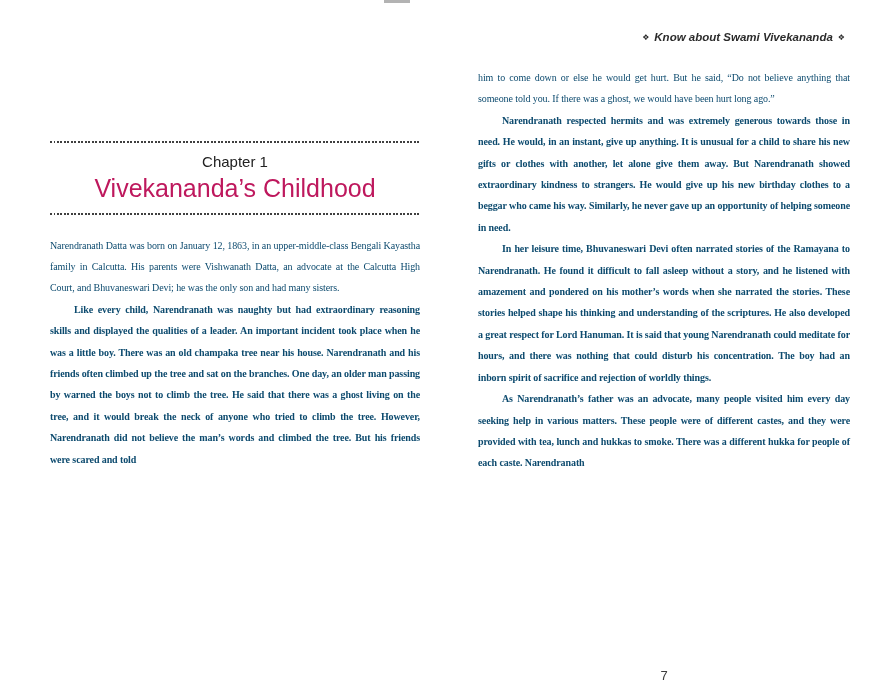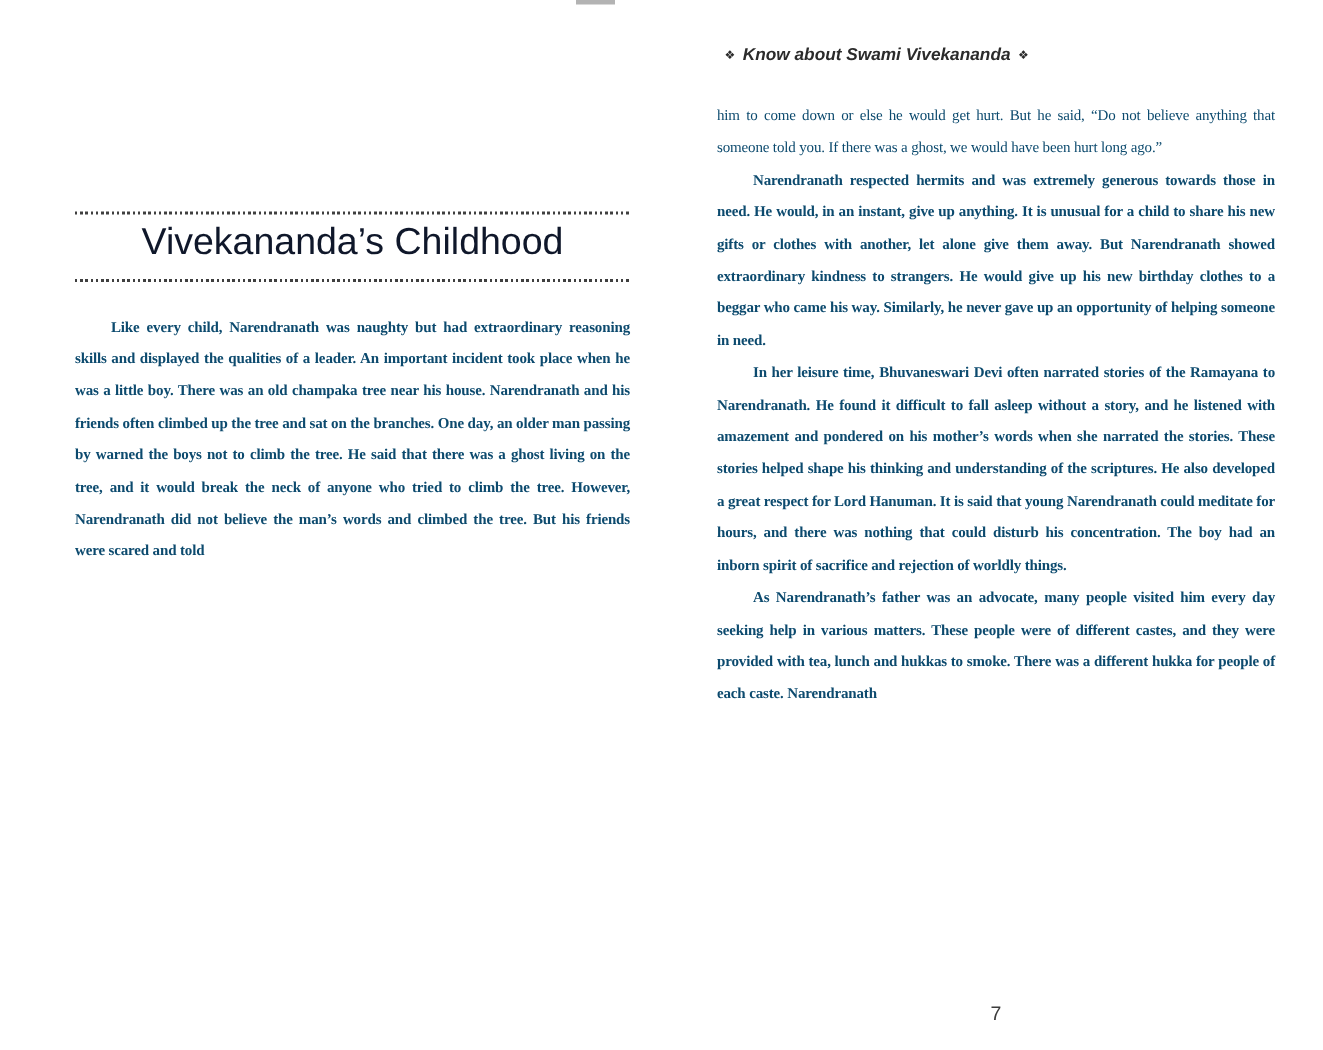--- a/index.html
+++ b/index.html
@@ -35,26 +35,26 @@
   }
   .chapter-label {
     margin-top: 10px;
     font-size: 15px;
     color: #222222;
   }
   .chapter-title {
     margin-top: 4px;
     margin-bottom: 10px;
     font-size: 25px;
-    color: #0f172a;
+    color: #be185d;
   }
 
   .running-header {
     margin-top: 31px;
-    text-align: left;
+    text-align: right;
     font-family: "Liberation Sans", sans-serif;
     font-style: italic;
     font-weight: bold;
     font-size: 11.5px;
     color: #2b2b2b;
   }
   .orn {
     font-style: normal;
     font-weight: normal;
     font-size: 8px;
@@ -89,24 +89,26 @@
 </head>
 <body>
 
 <div class="canvas">
 
   <div class="top-mark"></div>
 
   <div class="page left-page">
     <div class="chapter-head">
       <div class="dotted-rule"></div>
+      <div class="chapter-label">Chapter 1</div>
       <div class="chapter-title">Vivekananda’s Childhood</div>
       <div class="dotted-rule"></div>
     </div>
     <div class="body-text">
+      <p class="para">Narendranath Datta was born on January 12, 1863, in an upper-middle-class Bengali Kayastha family in Calcutta. His parents were Vishwanath Datta, an advocate at the Calcutta High Court, and Bhuvaneswari Devi; he was the only son and had many sisters.</p>
       <p class="para indent">Like every child, Narendranath was naughty but had extraordinary reasoning skills and displayed the qualities of a leader. An important incident took place when he was a little boy. There was an old champaka tree near his house. Narendranath and his friends often climbed up the tree and sat on the branches. One day, an older man passing by warned the boys not to climb the tree. He said that there was a ghost living on the tree, and it would break the neck of anyone who tried to climb the tree. However, Narendranath did not believe the man’s words and climbed the tree. But his friends were scared and told</p>
     </div>
   </div>
 
   <div class="page right-page">
     <div class="running-header">
       <span class="orn">❖</span><span>Know about Swami Vivekananda</span><span class="orn">❖</span>
     </div>
     <div class="body-text">
       <p class="para">him to come down or else he would get hurt. But he said, “Do not believe anything that someone told you. If there was a ghost, we would have been hurt long ago.”</p>

